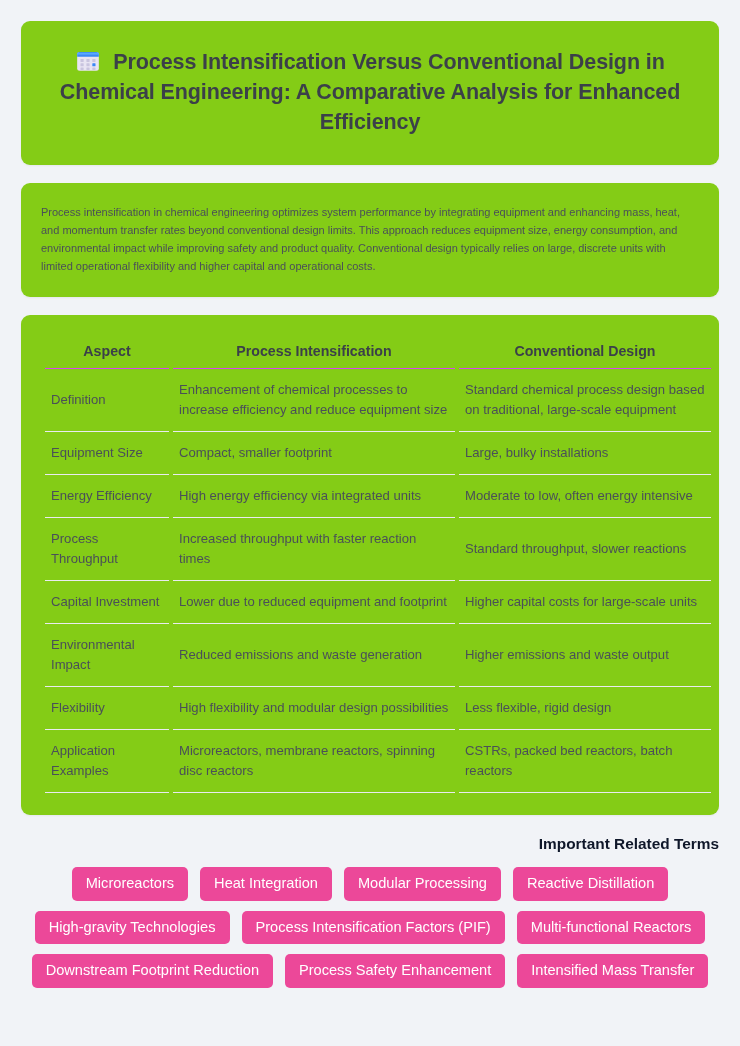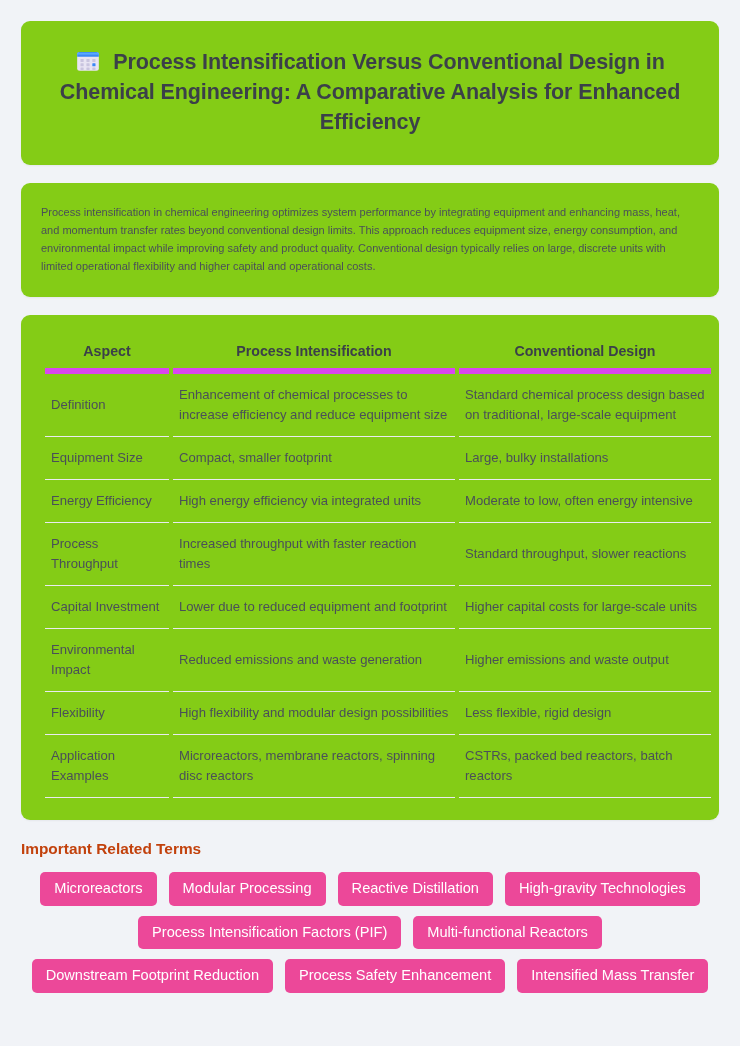--- a/index.html
+++ b/index.html
@@ -75,45 +75,45 @@
     border-collapse: separate;
     border-spacing: 4px 0;
     table-layout: fixed;
   }
   table.cmp th {
     font-size: 14.2px;
     font-weight: bold;
     color: #3b4049;
     text-align: center;
     padding: 8px 6px 9px 6px;
-    border-bottom: 6px solid #d946ef;
+    border-bottom: 1px solid #d946ef;
   }
   table.cmp td {
     font-size: 13.1px;
     line-height: 20px;
     color: #4a5058;
     text-align: left;
     padding: 11px 6px 11px 6px;
     border-bottom: 1px solid #e9ebef;
     vertical-align: middle;
   }
   table.cmp col.c-aspect { width: 124px; }
   table.cmp col.c-pi     { width: 282px; }
   table.cmp col.c-cd     { width: 252px; }
 
   
   .terms-section {
     margin-bottom: 18px;
   }
   .terms-title {
     margin: 0 0 14px 0;
-    text-align: left;
+    text-align: right;
     font-size: 15.4px;
     font-weight: bold;
-    color: #c2410c;
+    color: #0f172a;
   }
   .terms-wrap {
     display: flex;
     flex-wrap: wrap;
     justify-content: center;
     gap: 10px 12px;
   }
   .term-tag {
     background: #ec4899;
     color: #ffffff;
@@ -208,20 +208,21 @@
           <td>CSTRs, packed bed reactors, batch reactors</td>
         </tr>
       </tbody>
     </table>
   </div>
 
   <div class="terms-section">
     <h2 class="terms-title">Important Related Terms</h2>
     <div class="terms-wrap">
       <span class="term-tag">Microreactors</span>
+      <span class="term-tag">Heat Integration</span>
       <span class="term-tag">Modular Processing</span>
       <span class="term-tag">Reactive Distillation</span>
       <span class="term-tag">High-gravity Technologies</span>
       <span class="term-tag">Process Intensification Factors (PIF)</span>
       <span class="term-tag">Multi-functional Reactors</span>
       <span class="term-tag">Downstream Footprint Reduction</span>
       <span class="term-tag">Process Safety Enhancement</span>
       <span class="term-tag">Intensified Mass Transfer</span>
     </div>
   </div>

